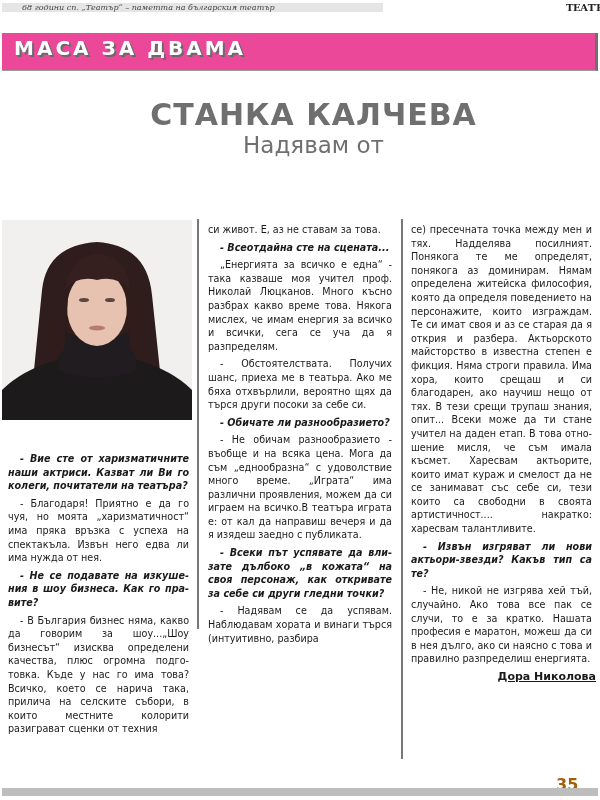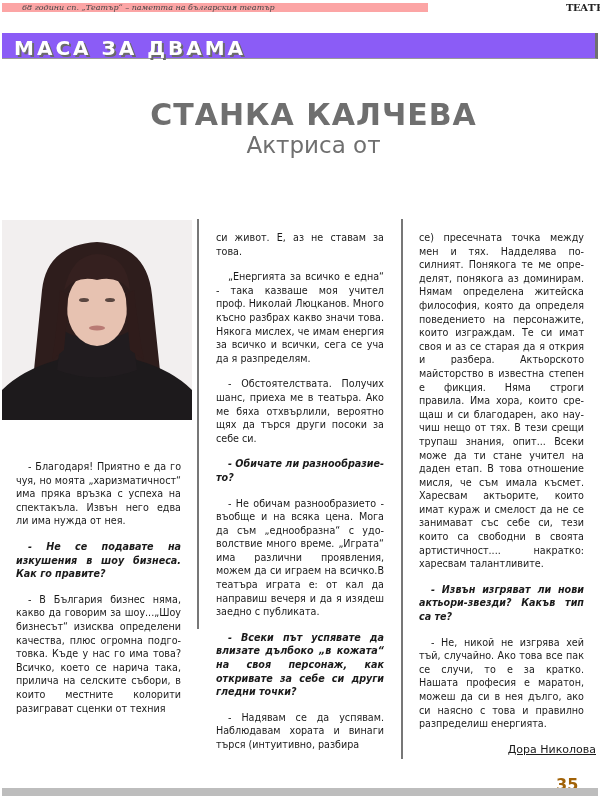--- a/index.html
+++ b/index.html
@@ -1,52 +1,52 @@
 <!DOCTYPE html>
 <html><head>
 <meta charset="utf-8">
 <style>
   html, body { margin:0; padding:0; background:#fff; }
   body { width:600px; height:800px; position:relative; overflow:hidden; font-family:"DejaVu Sans", sans-serif; color:#1a1a1a; }
-  .topbar { position:absolute; left:2px; top:3px; width:426px; height:9px; background:#fca5a5; }
+  .topbar { position:absolute; left:2px; top:3px; width:381px; height:9px; background:#e5e5e5; }
   .topbar-text { position:absolute; left:20px; top:0px; font-family:"DejaVu Serif", serif; font-style:italic; font-size:8px; color:#444; line-height:9px; white-space:nowrap; }
   .logo { position:absolute; left:550px; top:2px; font-family:"DejaVu Serif", serif; font-weight:bold; font-size:10px; letter-spacing:-0.5px; color:#222;margin-left:16px; }
-  .section-bar { position:absolute; left:2px; top:33px; width:596px; height:26px; background:#8b5cf6; border-right:3px solid #6f6f6f; border-bottom:1px solid #9a9a9a; box-sizing:border-box; }
+  .section-bar { position:absolute; left:2px; top:33px; width:596px; height:38px; background:#ec4899; border-right:3px solid #6f6f6f; border-bottom:1px solid #9a9a9a; box-sizing:border-box; }
   .section-title { position:absolute; left:12px; top:3px; font-family:"DejaVu Sans", sans-serif; font-weight:bold; font-size:20px; letter-spacing:3px; color:#fff; text-shadow:2px 2px 0 #6a6a6a; }
   .name { position:absolute; left:0; width:548px; top:98px; padding-left:79px; box-sizing:border-box; text-align:center; }
   .name-main { font-family:"DejaVu Sans", sans-serif; font-weight:bold; font-size:30px; color:#6f6f6f; letter-spacing:1px; line-height:34px; }
   .name-sub { font-family:"DejaVu Sans", sans-serif; font-size:23px; color:#6f6f6f; line-height:27px; }
   .photo { position:absolute; left:2px; top:220px; width:190px; height:200px; overflow:hidden; background:#f1eeee; }
   .col { position:absolute; font-size:9.6px; line-height:13.6px; text-align:justify; hyphens:manual; }
-  .col p { margin:12px; text-indent:12px; }
+  .col p { margin:4px; text-indent:12px; }
   .col p.q { font-weight:bold; font-style:italic; }
   .col p.cont { text-indent:0; }
   .c1 { left:4px; top:448px; width:189px; }
   .c2 { left:204px; top:219px; width:192px; }
   .c3 { left:407px; top:219px; width:189px; }
   .vline { position:absolute; width:2px; background:#777; }
-  .author { text-align:right; font-weight:normal; font-size:11px; text-decoration:underline; margin-top:2px; }
+  .author { text-align:right; font-weight:bold; font-size:11px; text-decoration:underline; margin-top:2px; }
   .bottombar { position:absolute; left:2px; top:788px; width:596px; height:8px; background:#bdbdbd; }
   .pagenum { position:absolute; left:556px; top:775px; font-size:16px; font-weight:bold; color:#a16207; }
 </style>
 </head>
 <body>
 
 <div class="topbar">
   <span class="topbar-text">68 години сп. „Театър“ – паметта на българския театър</span>
 </div>
 <div class="logo">ТЕАТЪР</div>
 
 <div class="section-bar">
   <span class="section-title">МАСА ЗА ДВАМА</span>
 </div>
 
 <div class="name">
   <div class="name-main">СТАНКА КАЛЧЕВА</div>
-  <div class="name-sub">Актриса от</div>
+  <div class="name-sub">Надявам от</div>
 </div>
 
 <div class="photo" title="Portrait of Stanka Kalcheva in black turtleneck">
   <svg width="190" height="200" viewBox="0 0 190 200">
     <rect width="190" height="200" fill="#f2efef"></rect>
 
     <path d="M40 70 Q45 25 95 22 Q145 25 150 75 L160 170 L30 170 Z" fill="#2e1d1c"></path>
 
     <path d="M0 200 L0 170 Q20 150 55 140 L70 125 Q95 140 120 125 L135 140 Q170 150 190 170 L190 200 Z" fill="#1d1a1c"></path>
 
@@ -62,28 +62,30 @@
     <ellipse cx="108" cy="80" rx="5" ry="2" fill="#5a4640"></ellipse>
 
     <ellipse cx="95" cy="108" rx="8" ry="2.5" fill="#b97a74"></ellipse>
   </svg>
 </div>
 
 <div class="vline" style="left:197px; top:219px; height:410px;"></div>
 <div class="vline" style="left:401px; top:219px; height:540px;"></div>
 
 <div class="col c1">
+  <p class="q">- Вие сте от харизматични­те наши актриси. Казват ли Ви го колеги, почитатели на теа­търа?</p>
   <p>- Благодаря! Приятно е да го чуя, но моята „харизма­тичност“ има пряка връзка с успеха на спектакъла. Извън него едва ли има нужда от нея.</p>
   <p class="q">- Не се подавате на изкуше­ния в шоу бизнеса. Как го пра­вите?</p>
   <p>- В България бизнес няма, какво да говорим за шоу...„Шоу бизнесът“ изисква определени качества, плюс огромна подго­товка. Къде у нас го има това? Всичко, което се нарича така, прилича на селските събори, в които местните колорити разиграват сценки от техния</p>
 </div>
 
 <div class="col c2">
   <p class="cont">си живот. Е, аз не ставам за това.</p>
-  <p>„Енергията за всичко е една“ - така казваше моя учител проф. Николай Люцканов. Мно­го късно разбрах какво значи това. Някога мислех, че имам енергия за всичко и всички, сега се уча да я разпределям.</p>
+  <p class="q">- Всеотдайна сте на сцена­та...</p>
+  <p>„Енергията за всичко е една“ - така казваше моя учител проф. Николай Люцканов. Мно­го късно разбрах какво време това. Някога мислех, че имам енергия за всичко и всички, сега се уча да я разпределям.</p>
   <p>- Обстоятелствата. Полу­чих шанс, приеха ме в теать­ра. Ако ме бяха отхвърлили, вероятно щях да търся други посоки за себе си.</p>
   <p class="q">- Обичате ли разнообразие­то?</p>
   <p>- Не обичам разнообразието - въобще и на всяка цена. Мога да съм „еднообразна“ с удо­волствие много време. „Игра­та“ има различни проявления, можем да си играем на всичко.В театъра играта е: от кал да направиш вечеря и да я изядеш заедно с публиката.</p>
   <p class="q">- Всеки път успявате да вли­зате дълбоко „в кожата“ на своя персонаж, как откривате за себе си други гледни точки?</p>
   <p>- Надявам се да успявам. Наблюдавам хората и винаги търся (интуитивно, разбира</p>
 </div>
 
 <div class="col c3">
   <p class="cont">се) пресечната точка между мен и тях. Надделява по­силният. Понякога те ме опре­делят, понякога аз доминирам. Нямам определена житейска философия, която да опреде­ля поведението на персона­жите, които изграждам. Те си имат своя и аз се старая да я открия и разбера. Актьорско­то майсторство в известна степен е фикция. Няма строги правила. Има хора, които сре­щаш и си благодарен, ако нау­чиш нещо от тях. В тези сре­щи трупаш знания, опит... Все­ки може да ти стане учител на даден етап. В това отно­шение мисля, че съм имала късмет. Харесвам актьорите, които имат кураж и смелост да не се занимават със себе си, тези които са свободни в своята артистичност.... накратко: харесвам талантли­вите.</p>
   <p class="q">- Извън изгряват ли нови актьори-звезди? Какъв тип са те?</p>

